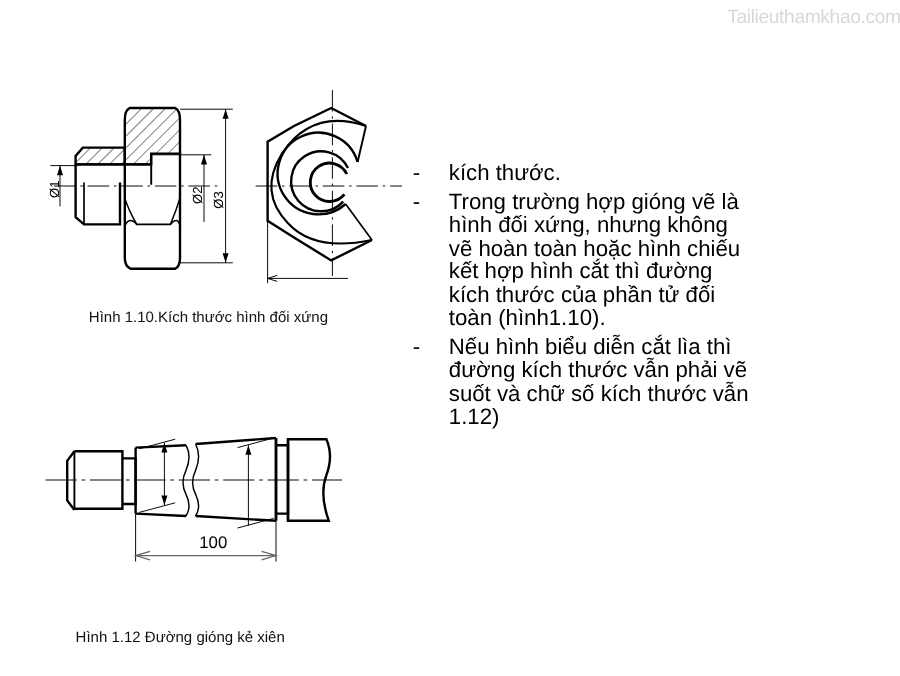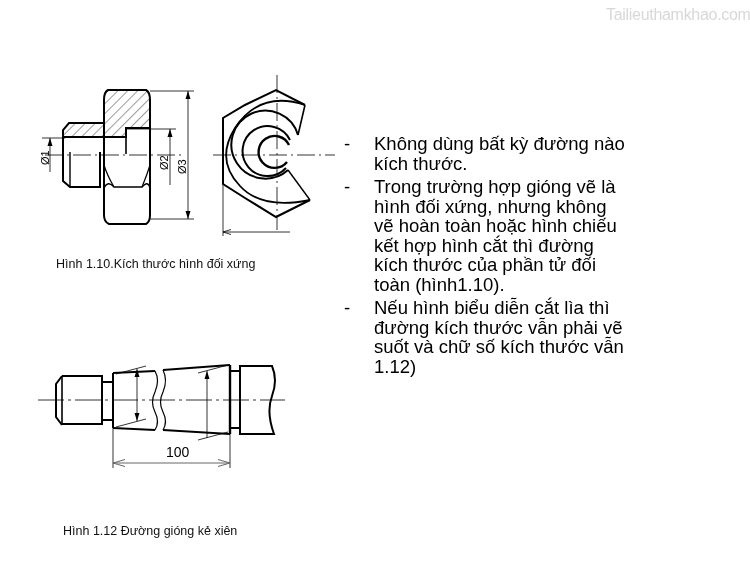--- a/index.html
+++ b/index.html
@@ -73,21 +73,21 @@
     <path d="M290,140 A25,25 0 1 0 286,168" stroke-width="2"></path>
     <path d="M289,145 A16,16 0 1 0 287,162" stroke-width="2.4"></path>
   </g>
   <line x1="277" y1="75" x2="277" y2="230" stroke="#000" stroke-width="0.8" stroke-dasharray="18,4,2,4"></line>
   <line x1="213" y1="155" x2="335" y2="155" stroke="#000" stroke-width="0.8" stroke-dasharray="18,4,2,4"></line>
   <line x1="223" y1="184" x2="223" y2="236" stroke="#000" stroke-width="0.8"></line>
   <line x1="223" y1="232" x2="290" y2="232" stroke="#000" stroke-width="0.8"></line>
   <polyline points="231,229.5 223,232 231,234.5" fill="none" stroke="#000" stroke-width="0.8"></polyline>
 </svg>
 
-<div class="caption" style="left:56px;top:257px">Hình 1.10.Kích thước hình đối xứng</div>
+<div class="caption" style="left:74px;top:257px">Hình 1.10.Kích thước hình đối xứng</div>
 
 <svg class="fig" style="left:0;top:340px" width="330" height="140" viewBox="0 340 330 140">
   <g stroke="#000" fill="none">
 
     <path d="M62,376 L56,384 L56,417 L62,425" stroke-width="2"></path>
     <line x1="62" y1="376" x2="62" y2="425" stroke-width="1.6"></line>
     <path d="M62,376 L102,376 L102,424 L62,424" stroke-width="2"></path>
 
     <path d="M102,382 L113,382 L113,420 L102,420" stroke-width="2"></path>
     <line x1="113" y1="373" x2="113" y2="428" stroke-width="2"></line>
@@ -125,21 +125,20 @@
   <polyline points="125,459.5 113,463 125,466.5" fill="none" stroke="#666" stroke-width="1"></polyline>
   <polyline points="218,459.5 230,463 218,466.5" fill="none" stroke="#666" stroke-width="1"></polyline>
   <text x="166" y="457" font-size="14">100</text>
 </svg>
 
 <div class="caption" style="left:63px;top:524px">Hình 1.12 Đường gióng kẻ xiên</div>
 
 <div class="text-block">
   <div class="bullet">
     <span class="dash">-</span>
-    <span class="line">Không dùng bất kỳ đường nào</span>
     <span class="line">kích thước.</span>
   </div>
   <div class="bullet">
     <span class="dash">-</span>
     <span class="line">Trong trường hợp gióng vẽ là</span>
     <span class="line">hình đối xứng, nhưng không</span>
     <span class="line">vẽ hoàn toàn hoặc hình chiếu</span>
     <span class="line">kết hợp hình cắt thì đường</span>
     <span class="line">kích thước của phần tử đối</span>
     <span class="line">toàn (hình1.10).</span>

